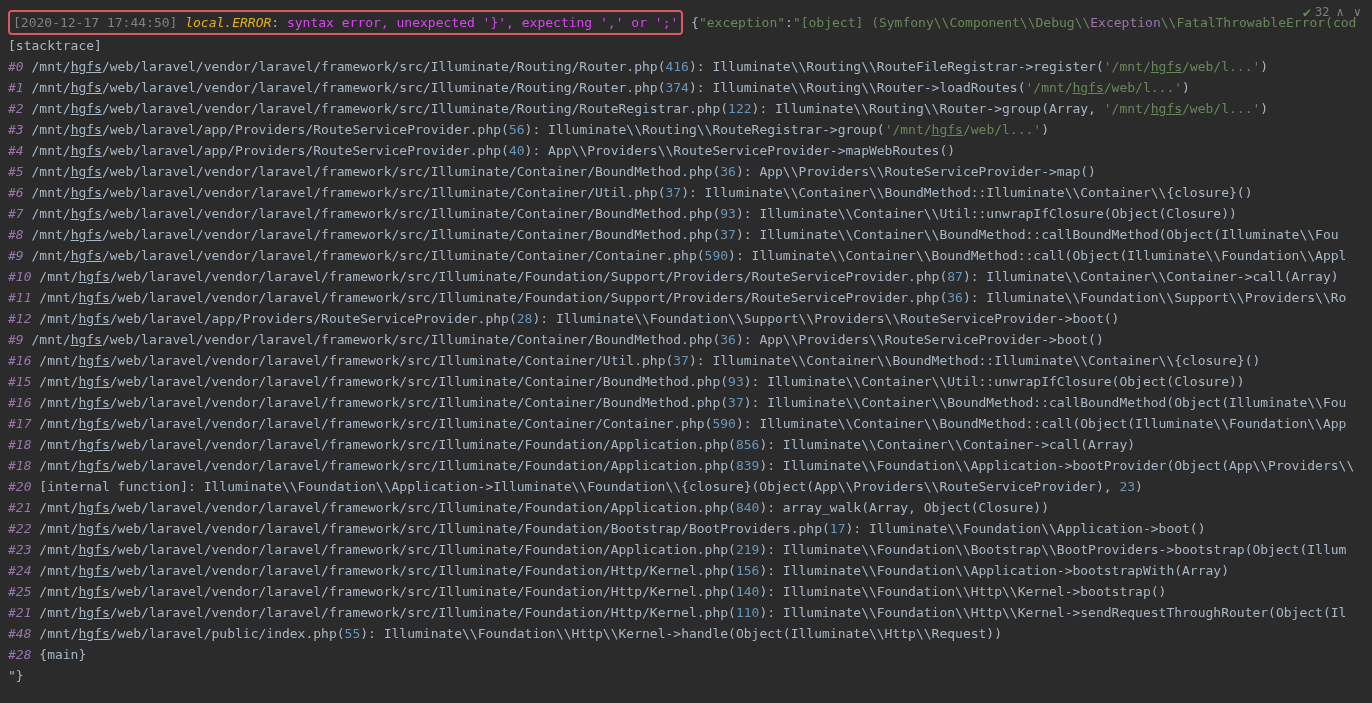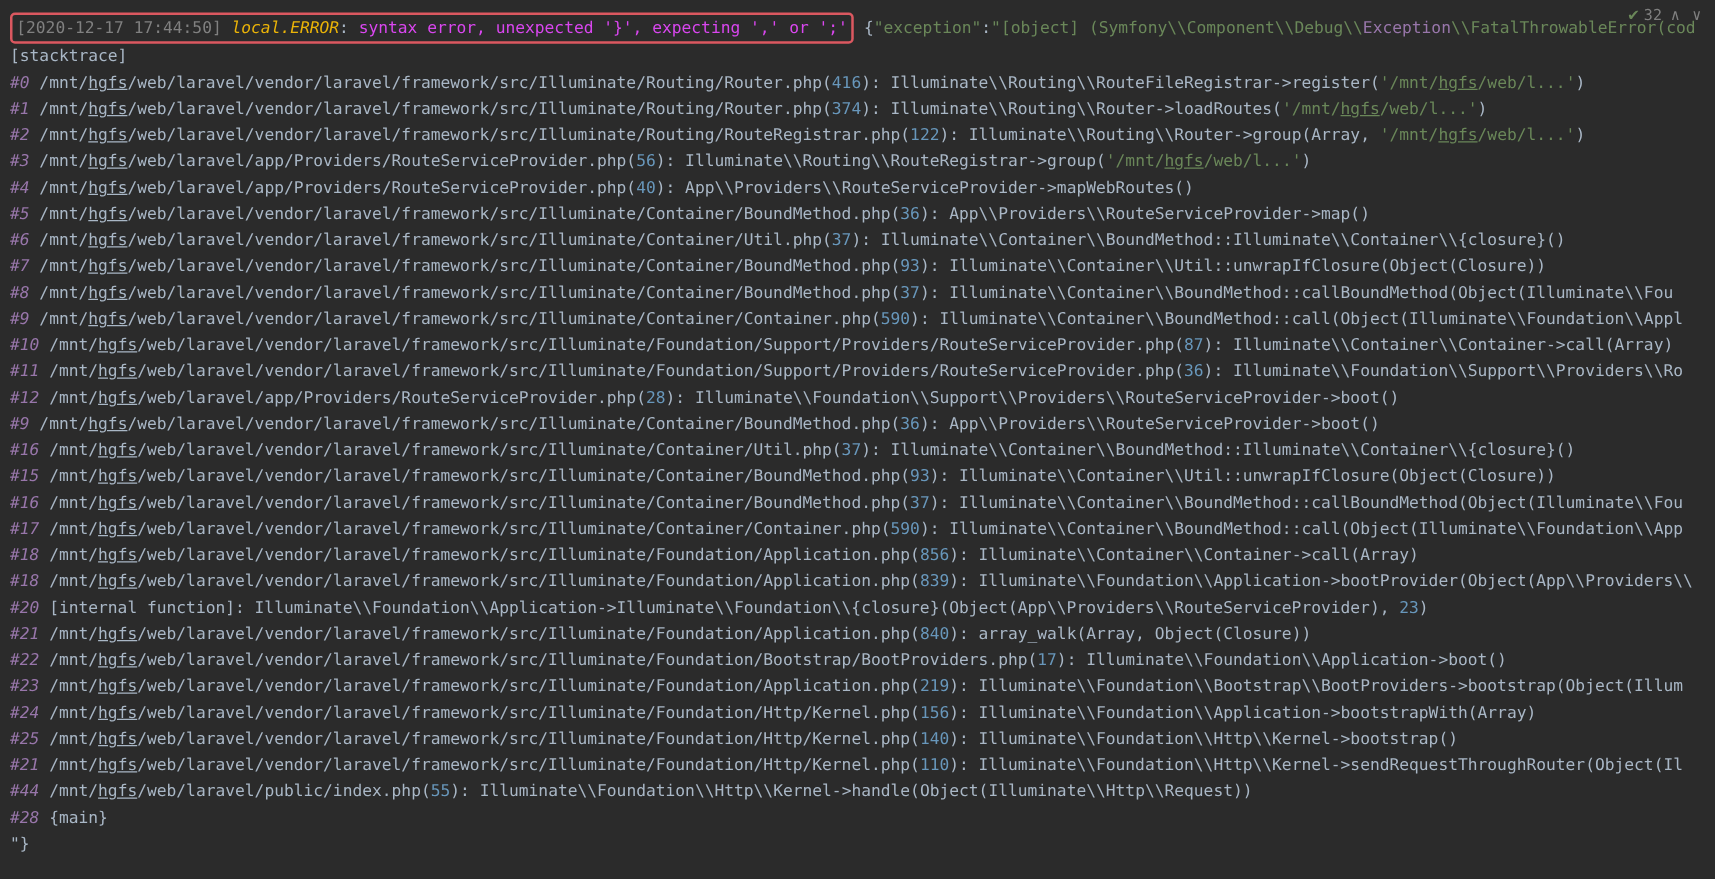--- a/index.html
+++ b/index.html
@@ -119,17 +119,17 @@
       <div class="log-line"><span class="line-idx">#17</span><span class="path"> /mnt/<span class="underline">hgfs</span>/web/laravel/vendor/laravel/framework/src/Illuminate/Container/Container.php(</span><span class="num">590</span><span class="path">): Illuminate\\Container\\BoundMethod::call(Object(Illuminate\\Foundation\\App</span><span class="path"></span></div>
       <div class="log-line"><span class="line-idx">#18</span><span class="path"> /mnt/<span class="underline">hgfs</span>/web/laravel/vendor/laravel/framework/src/Illuminate/Foundation/Application.php(</span><span class="num">856</span><span class="path">): Illuminate\\Container\\Container-&gt;call(Array)</span><span class="path"></span></div>
       <div class="log-line"><span class="line-idx">#18</span><span class="path"> /mnt/<span class="underline">hgfs</span>/web/laravel/vendor/laravel/framework/src/Illuminate/Foundation/Application.php(</span><span class="num">839</span><span class="path">): Illuminate\\Foundation\\Application-&gt;bootProvider(Object(App\\Providers\\</span><span class="path"></span></div>
       <div class="log-line"><span class="line-idx">#20</span><span class="path"> [internal function]: Illuminate\\Foundation\\Application-&gt;Illuminate\\Foundation\\{closure}(Object(App\\Providers\\RouteServiceProvider), </span><span class="num">23</span><span class="path">)</span></div>
       <div class="log-line"><span class="line-idx">#21</span><span class="path"> /mnt/<span class="underline">hgfs</span>/web/laravel/vendor/laravel/framework/src/Illuminate/Foundation/Application.php(</span><span class="num">840</span><span class="path">): array_walk(Array, Object(Closure))</span><span class="path"></span></div>
       <div class="log-line"><span class="line-idx">#22</span><span class="path"> /mnt/<span class="underline">hgfs</span>/web/laravel/vendor/laravel/framework/src/Illuminate/Foundation/Bootstrap/BootProviders.php(</span><span class="num">17</span><span class="path">): Illuminate\\Foundation\\Application-&gt;boot()</span><span class="path"></span></div>
       <div class="log-line"><span class="line-idx">#23</span><span class="path"> /mnt/<span class="underline">hgfs</span>/web/laravel/vendor/laravel/framework/src/Illuminate/Foundation/Application.php(</span><span class="num">219</span><span class="path">): Illuminate\\Foundation\\Bootstrap\\BootProviders-&gt;bootstrap(Object(Illum</span><span class="path"></span></div>
       <div class="log-line"><span class="line-idx">#24</span><span class="path"> /mnt/<span class="underline">hgfs</span>/web/laravel/vendor/laravel/framework/src/Illuminate/Foundation/Http/Kernel.php(</span><span class="num">156</span><span class="path">): Illuminate\\Foundation\\Application-&gt;bootstrapWith(Array)</span><span class="path"></span></div>
       <div class="log-line"><span class="line-idx">#25</span><span class="path"> /mnt/<span class="underline">hgfs</span>/web/laravel/vendor/laravel/framework/src/Illuminate/Foundation/Http/Kernel.php(</span><span class="num">140</span><span class="path">): Illuminate\\Foundation\\Http\\Kernel-&gt;bootstrap()</span><span class="path"></span></div>
       <div class="log-line"><span class="line-idx">#21</span><span class="path"> /mnt/<span class="underline">hgfs</span>/web/laravel/vendor/laravel/framework/src/Illuminate/Foundation/Http/Kernel.php(</span><span class="num">110</span><span class="path">): Illuminate\\Foundation\\Http\\Kernel-&gt;sendRequestThroughRouter(Object(Il</span><span class="path"></span></div>
-      <div class="log-line"><span class="line-idx">#44</span><span class="path"> /mnt/<span class="underline">hgfs</span>/web/laravel/public/index.php(</span><span class="num">55</span><span class="path">): Illuminate\\Foundation\\Http\\Kernel-&gt;handle(Object(Illuminate\\Http\\Request))</span><span class="path"></span></div>
+      <div class="log-line"><span class="line-idx">#48</span><span class="path"> /mnt/<span class="underline">hgfs</span>/web/laravel/public/index.php(</span><span class="num">55</span><span class="path">): Illuminate\\Foundation\\Http\\Kernel-&gt;handle(Object(Illuminate\\Http\\Request))</span><span class="path"></span></div>
       <div class="log-line"><span class="line-idx">#28</span><span class="path"> {main}</span></div>
     </div>
   <div class="log-line">"} </div>
 </div>
 
 </body></html>

